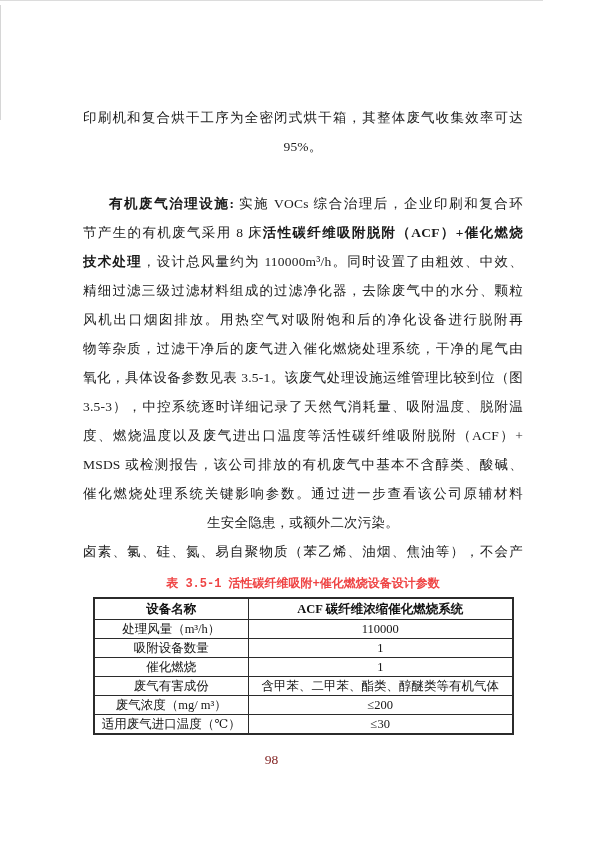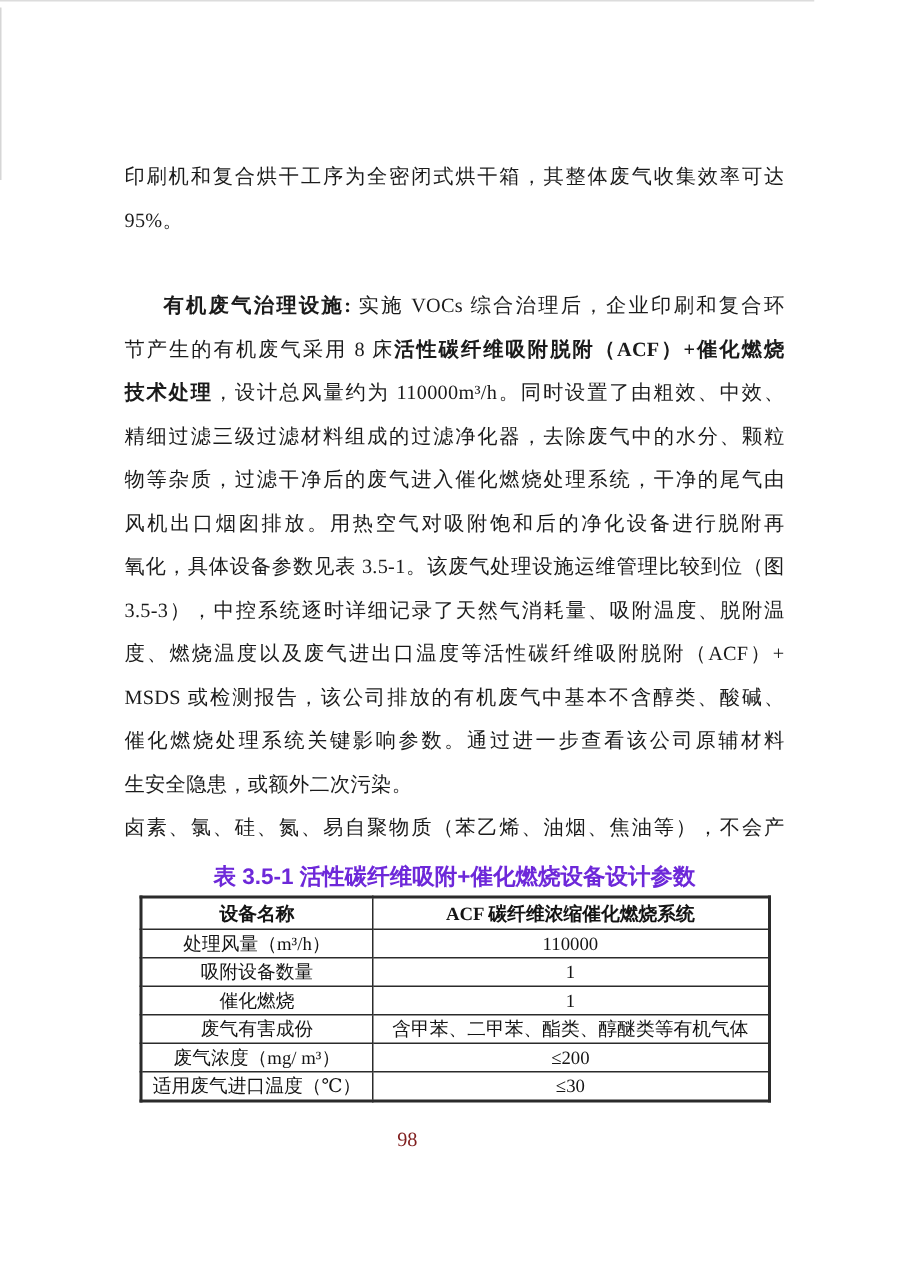--- a/index.html
+++ b/index.html
@@ -23,39 +23,39 @@
   .content {
     position: absolute;
     left: 83px; top: 103px;
     width: 440px;
   }
   .tline {
     height: 29px;
     line-height: 29px;
     font-size: 13.5px;
     letter-spacing: 0.2px;
-    text-align: left;
+    text-align: center;
     overflow: hidden;
   }
   .tline.fill {
     text-align: justify;
     text-align-last: justify;
     text-justify: inter-character;
   }
   .tline.indent { padding-left: 26px; margin-top: 28px; }
   .tline b { font-weight: bold; }
   .table-caption {
     margin-top: 8px;
     height: 21px;
     line-height: 21px;
     text-align: center;
-    font-family: Liberation Sans, sans-serif;
+    font-family: Liberation Mono, monospace;
     font-weight: bold;
-    font-size: 15px;
-    color: #6d28d9;
+    font-size: 12px;
+    color: #ef4444;
   }
   table.equip {
     margin: 2px 0 0 10px;
     width: 419px;
     border-collapse: collapse;
     table-layout: fixed;
     font-size: 12.5px;
     color: #141414;
   }
   table.equip th, table.equip td {
@@ -88,22 +88,22 @@
   <div class="edge-left"></div>
 
   <div class="content">
     <div id="text-lines">
         <div class="tline fill"><span>印刷机和复合烘干工序为全密闭式烘干箱，其整体废气收集效率可达</span></div>
         <div class="tline"><span>95%。</span></div>
         <div class="tline fill indent"><b>有机废气治理设施:</b><span> 实施 VOCs 综合治理后，企业印刷和复合环</span></div>
         <div class="tline fill"><span>节产生的有机废气采用 8 床</span><b>活性碳纤维吸附脱附（ACF）+催化燃烧</b></div>
         <div class="tline fill"><b>技术处理</b><span>，设计总风量约为 110000m³/h。同时设置了由粗效、中效、</span></div>
         <div class="tline fill"><span>精细过滤三级过滤材料组成的过滤净化器，去除废气中的水分、颗粒</span></div>
+        <div class="tline fill"><span>风机出口烟囱排放。用热空气对吸附饱和后的净化设备进行脱附再</span></div>
         <div class="tline fill"><span>物等杂质，过滤干净后的废气进入催化燃烧处理系统，干净的尾气由</span></div>
-        <div class="tline fill"><span>风机出口烟囱排放。用热空气对吸附饱和后的净化设备进行脱附再</span></div>
         <div class="tline fill"><span>氧化，具体设备参数见表 3.5-1。该废气处理设施运维管理比较到位（图</span></div>
         <div class="tline fill"><span>3.5-3），中控系统逐时详细记录了天然气消耗量、吸附温度、脱附温</span></div>
         <div class="tline fill"><span>度、燃烧温度以及废气进出口温度等活性碳纤维吸附脱附（ACF）+</span></div>
         <div class="tline fill"><span>MSDS 或检测报告，该公司排放的有机废气中基本不含醇类、酸碱、</span></div>
         <div class="tline fill"><span>催化燃烧处理系统关键影响参数。通过进一步查看该公司原辅材料</span></div>
         <div class="tline"><span>生安全隐患，或额外二次污染。</span></div>
         <div class="tline fill"><span>卤素、氯、硅、氮、易自聚物质（苯乙烯、油烟、焦油等），不会产</span></div>
       </div>
 
     <div class="table-caption">表 3.5-1 活性碳纤维吸附+催化燃烧设备设计参数</div>

